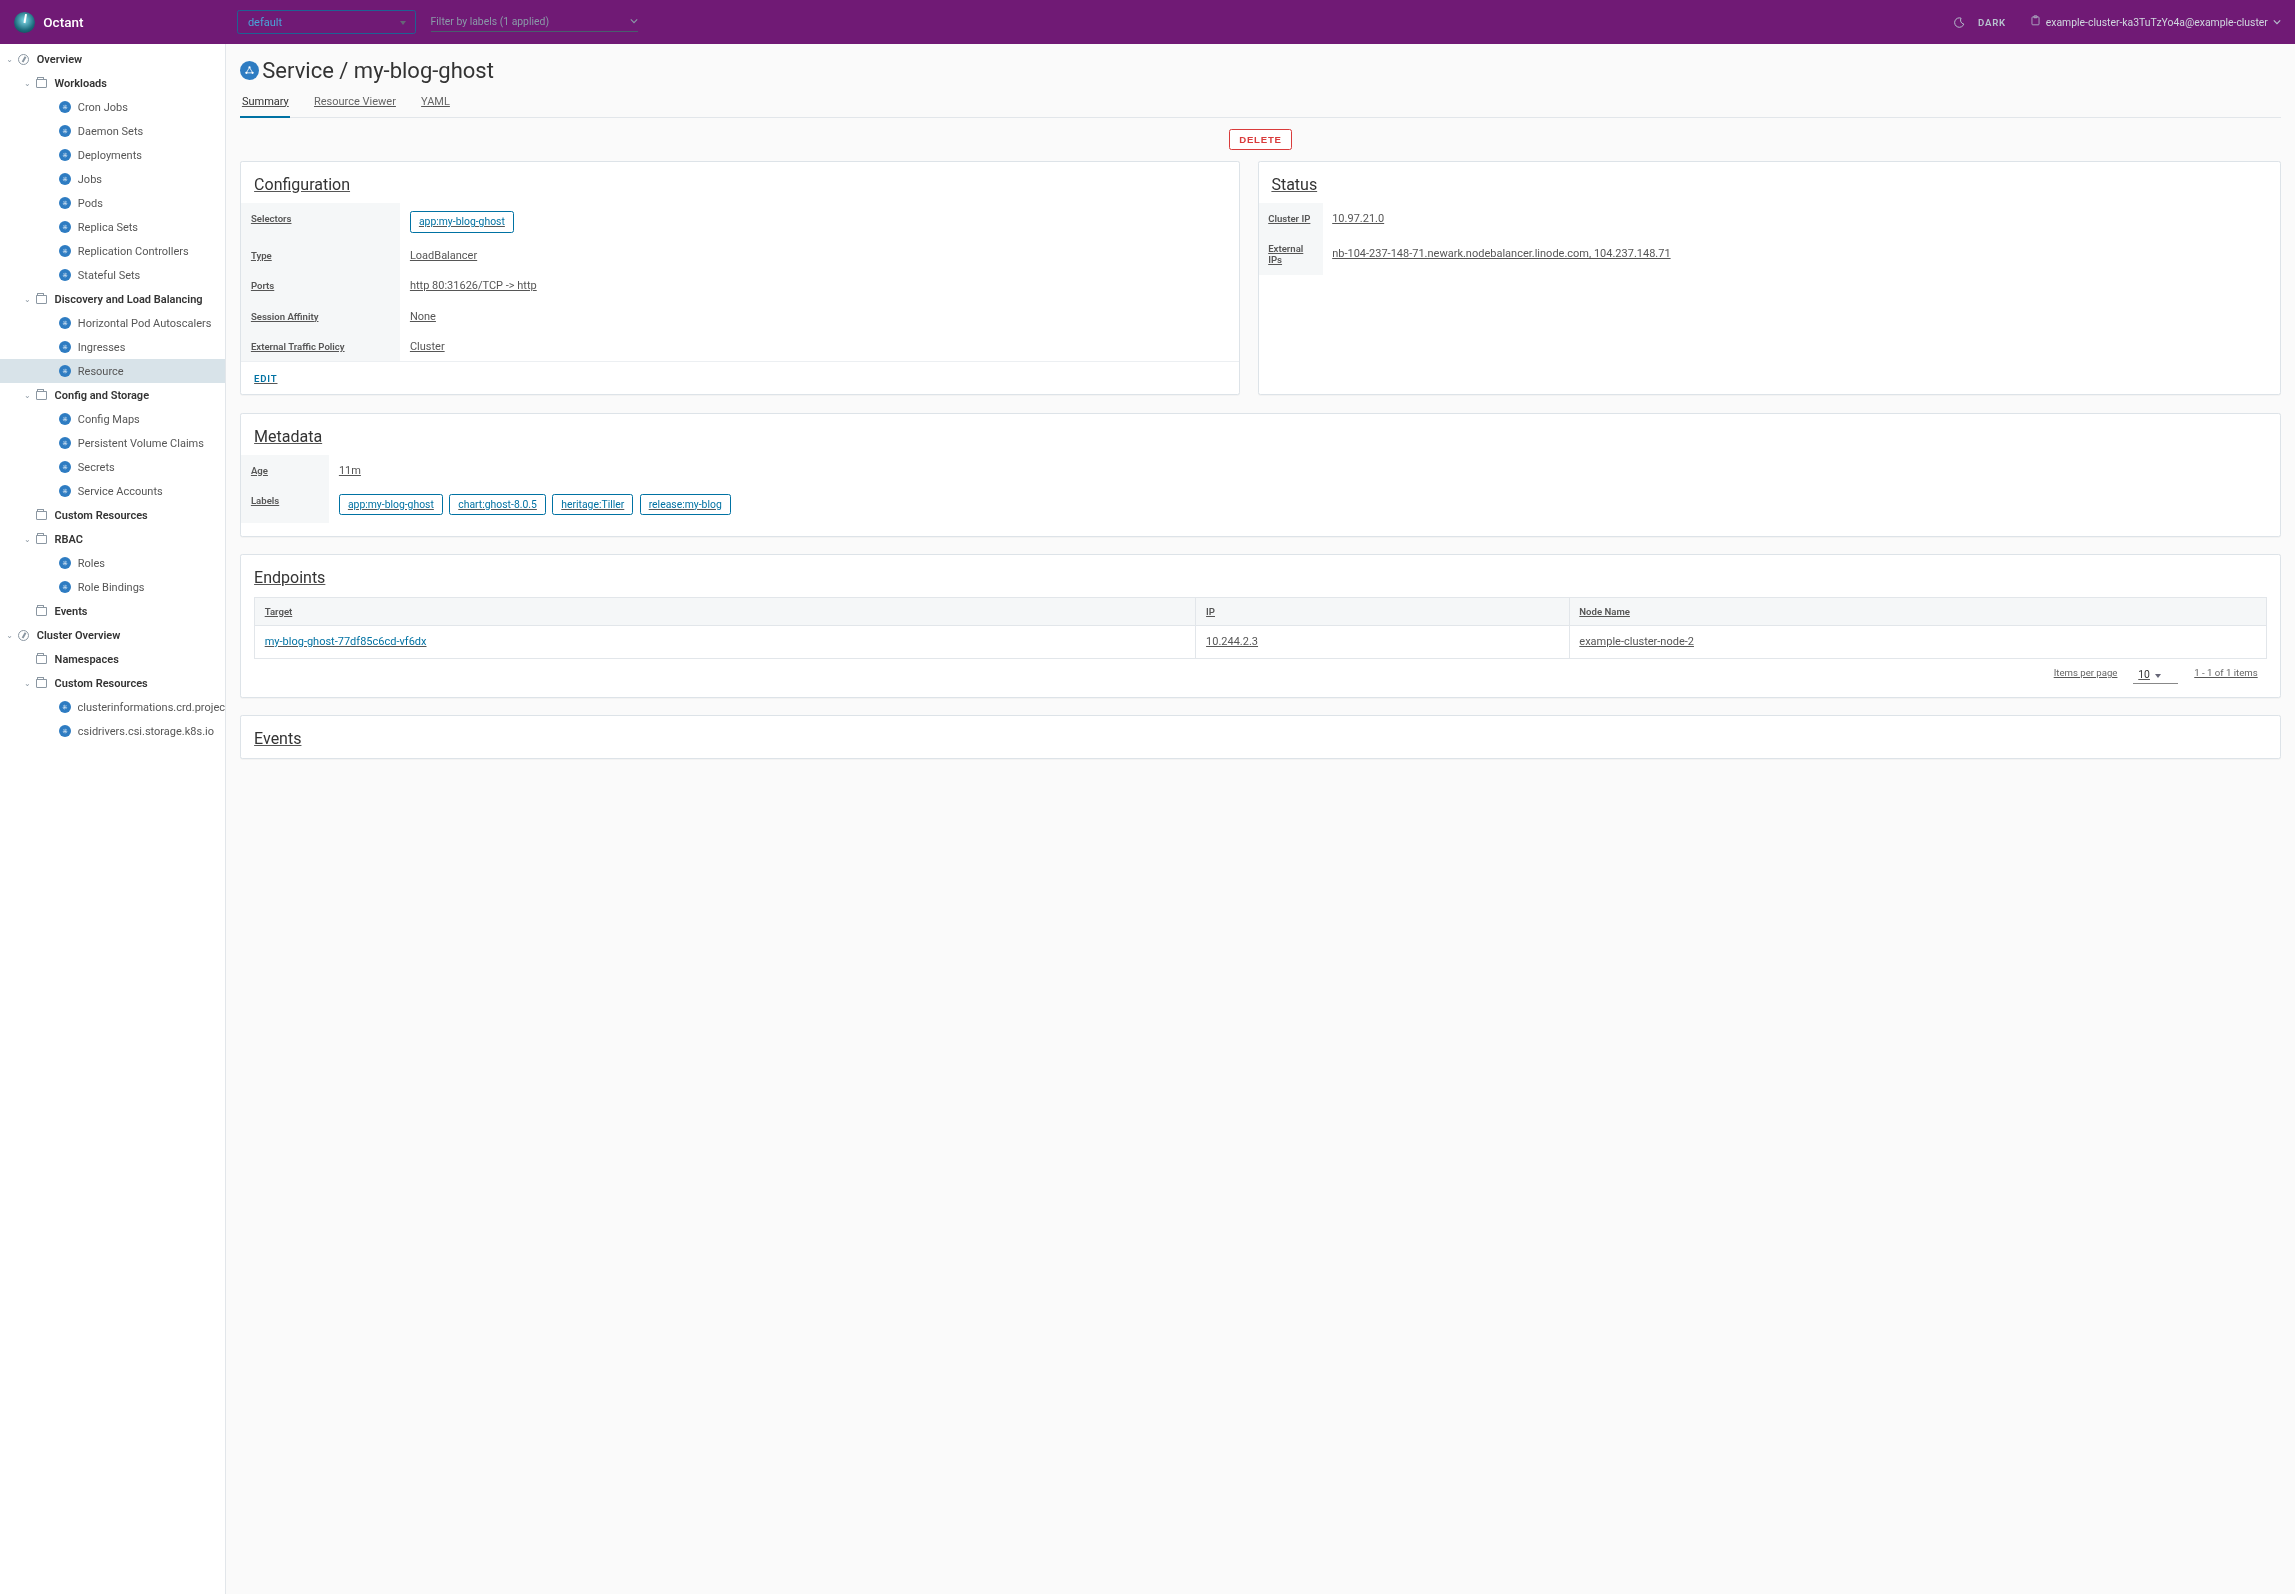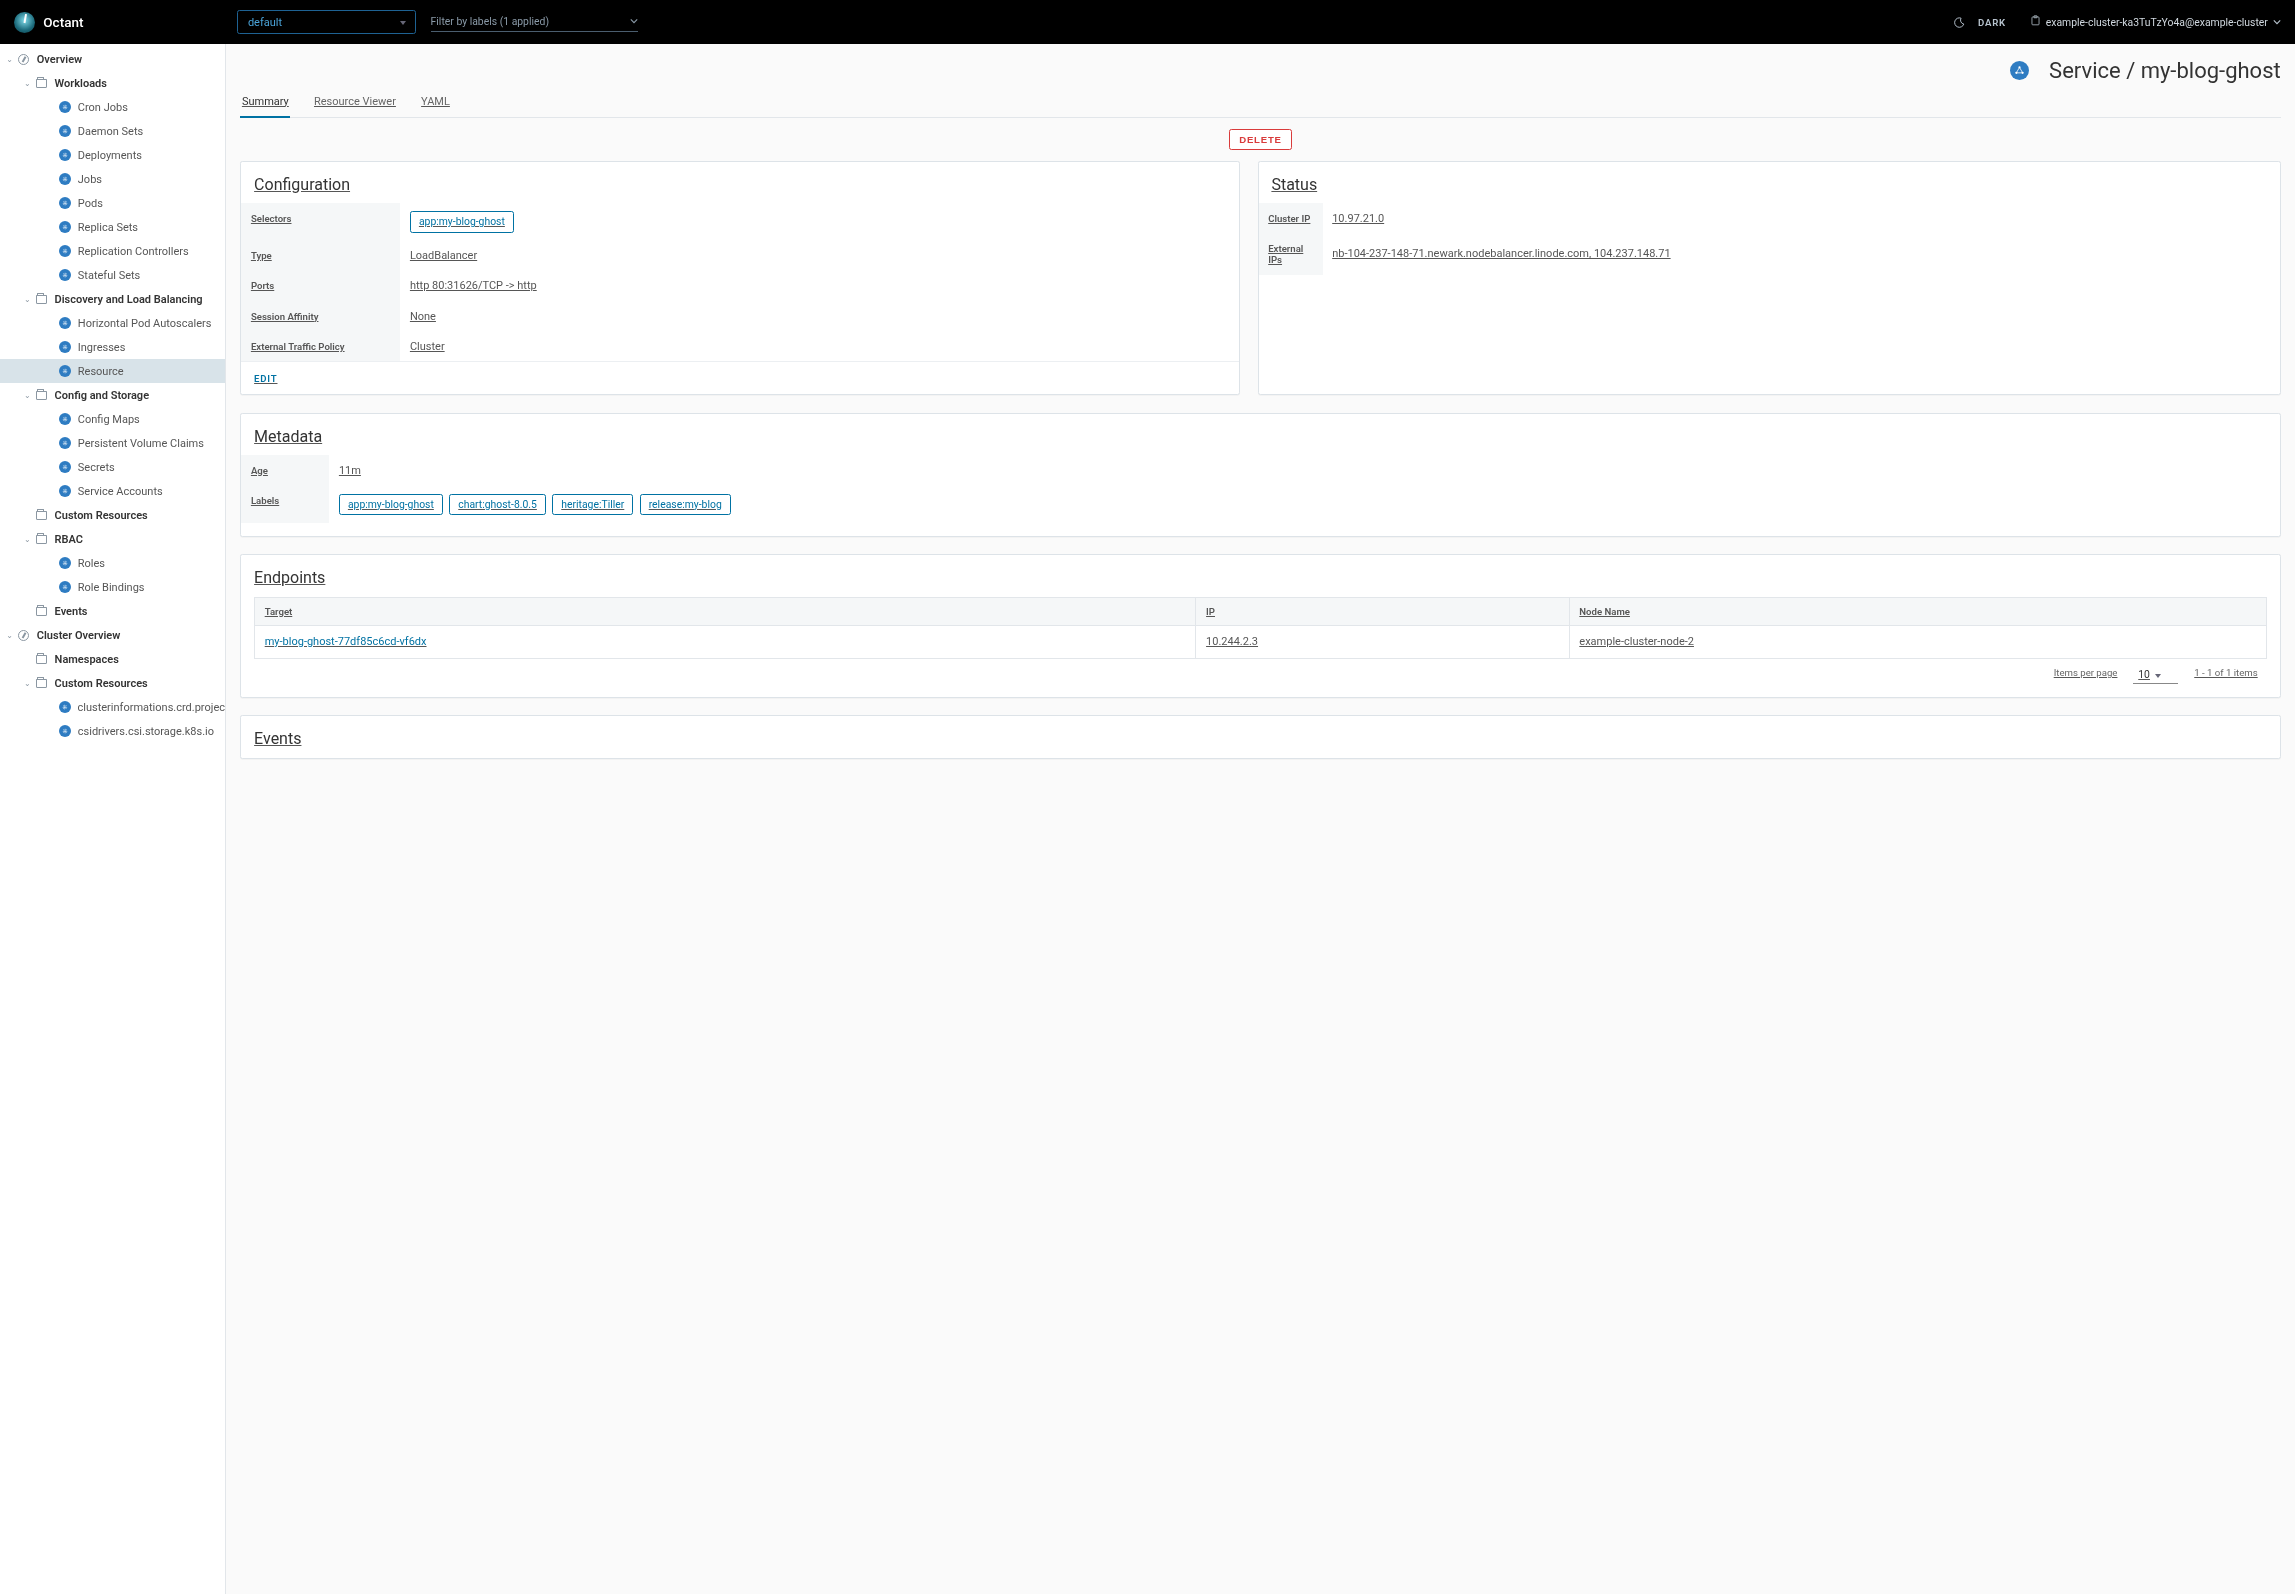--- a/index.html
+++ b/index.html
@@ -1,17 +1,17 @@
 <!DOCTYPE html>
 <html style="font-size:12.8px"><head>
 <meta charset="utf-8">
 <style>
 * { box-sizing: border-box; margin: 0; padding: 0; }
 body { font-family: -apple-system, BlinkMacSystemFont, "Segoe UI", Roboto, Helvetica, Arial, sans-serif; font-size: 11px; color: #565656; background: #fafafa; }
-.header { background: #000000; color: #e9ecef; height: 44px; display: flex; align-items: center; padding: 0 14.3px; }
+.header { background: #701a75; color: #e9ecef; height: 44px; display: flex; align-items: center; padding: 0 14.3px; }
 .logo-wrap { display: flex; align-items: center; gap: 8px; width: 223px; }
 .logo-circle { width: 21px; height: 21px; border-radius: 50%; background: radial-gradient(circle at 50% 40%, #7fd9e8 0%, #1c6b7c 60%, #0c3b44 100%); position:relative; }
 .logo-circle::after{content:"";position:absolute;left:50%;top:10%;width:1.6px;height:45%;background:#fff;transform:translateX(-50%) rotate(10deg);}
 .app-title { font-size: 13.5px; font-weight: 500; color: #fff; }
 .ns-select { border: 0.8px solid #1e6293; background: transparent; color: #4aa3d8; padding: 4.8px 9.6px; border-radius: 2.4px; width: 179px; display:flex; justify-content:space-between; align-items:center; cursor:pointer; font-size:11px;}
 .filter-wrap { margin-left: 14.3px; width: 207px; border-bottom: 0.8px solid #4a5d6e; color:#8a9aa8; padding: 3.2px 0; display:flex; justify-content:space-between; align-items:center; cursor:pointer; font-size:10.4px;}
 .header-spacer { flex: 1; }
 .theme-toggle { display:flex; align-items:center; gap:13px; color:#b8c4cf; cursor:pointer; font-size:9.6px; letter-spacing:0.8px; font-weight:600;}
 .context { margin-left: 24px; display:flex; align-items:center; gap:4.8px; color:#d0d8df; font-size:10.4px; cursor:pointer;}
 .layout { display: flex; height: calc(100vh - 44px); }
@@ -19,21 +19,21 @@
 .main { flex: 1; padding: 9.6px 14.3px 24px 14.3px; overflow-y: auto; }
 .nav-row { display:flex; align-items:center; height: 24px; color:#565656; cursor:pointer; font-size:11px; white-space:nowrap; overflow:hidden; text-overflow:ellipsis;}
 .nav-row.active { background:#d8e3e9; }
 .nav-row .caret { width:12.8px; text-align:center; color:#8e9aa5; font-size:8px;}
 .nav-row .caret.spacer{visibility:hidden;}
 .nav-row .iconbox { width:16px; display:inline-flex; justify-content:center; font-size:11px; color:#727272;}
 .nav-row .bluecircle { width:12px;height:12px;border-radius:50%;background:#2e7cc2;display:inline-flex;align-items:center;justify-content:center;color:#fff;font-size:6.4px;}
 .nav-row .label { margin-left:4.8px; }
 .indent-0{padding-left:3.2px;} .indent-1{padding-left:21px;} .indent-3{padding-left:57px;}
 .level0 .label{font-weight:600;color:#333;} .level1 .label{font-weight:600;color:#333;}
-.page-title-row{display:flex;align-items:center;gap:20px;margin:4.8px 0 6.4px 0;justify-content:flex-end;}
+.page-title-row{display:flex;align-items:center;gap:3px;margin:4.8px 0 6.4px 0;}
 .title-icon{width:19px;height:19px;border-radius:50%;background:#2e7cc2;display:inline-flex;align-items:center;justify-content:center;color:#fff;font-size:9.6px;}
 .page-title{font-size:22px;color:#333;font-weight:400;}
 .tabs{display:flex;gap:22px;border-bottom:0.8px solid #e2e6ea;margin-bottom:11px;text-decoration:underline;}
 .tab{padding:4.8px 1.6px 8px 1.6px;color:#666;cursor:pointer;font-size:11px;}
 .tab.active{color:#333;border-bottom:2.4px solid #0072a3;margin-bottom:-0.8px;}
 .actions-row{display:flex;justify-content:center;margin-bottom:11px;}
 .btn-delete{border:0.8px solid #d93b3b;color:#d93b3b;background:#fff;padding:4px 9.6px;border-radius:2.4px;font-size:9.6px;letter-spacing:0.8px;font-weight:600;cursor:pointer;}
 .cards-row{display:flex;gap:17.5px;margin-bottom:17.5px;}
 .card{background:#fff;border:0.8px solid #dde3e8;border-radius:2.4px;flex:1;box-shadow:0 0.8px 0.8px rgba(0,0,0,0.03);text-decoration:underline;}
 .card-title{font-size:16px;color:#333;padding:12.8px 12.8px 9.6px 12.8px;font-weight:400;}

